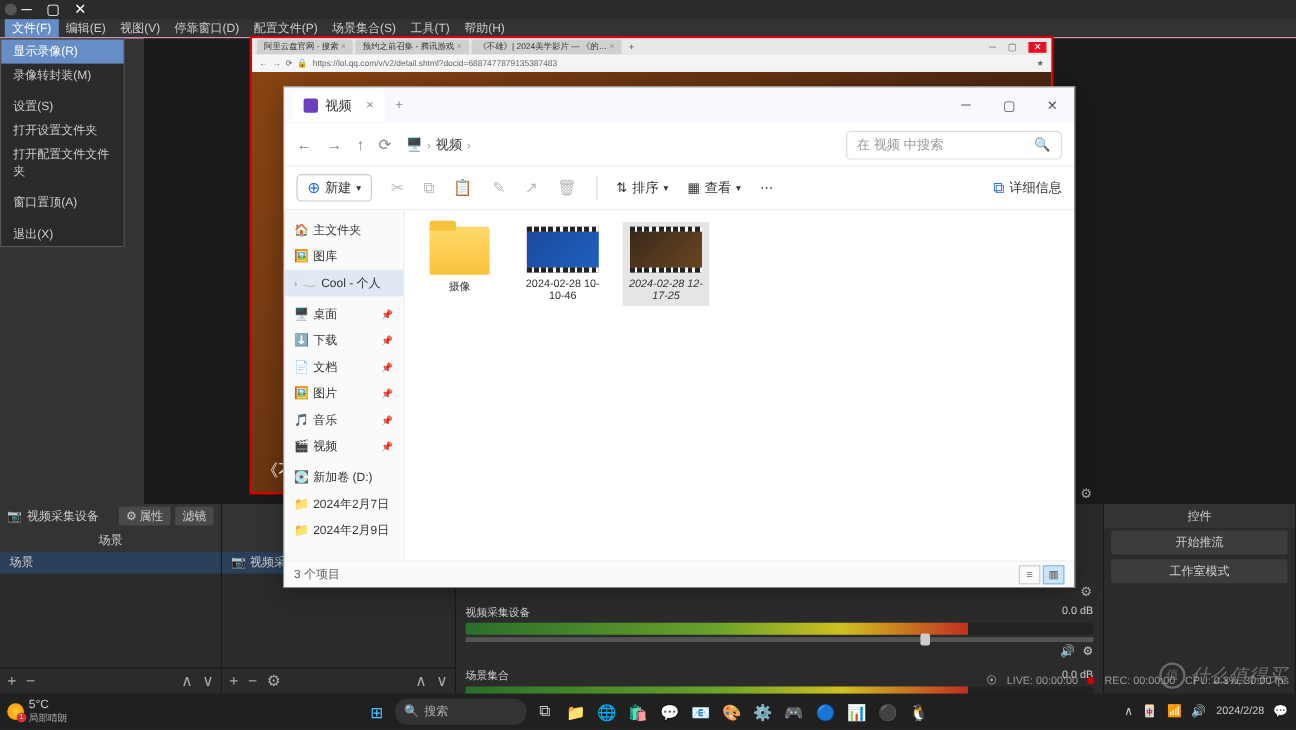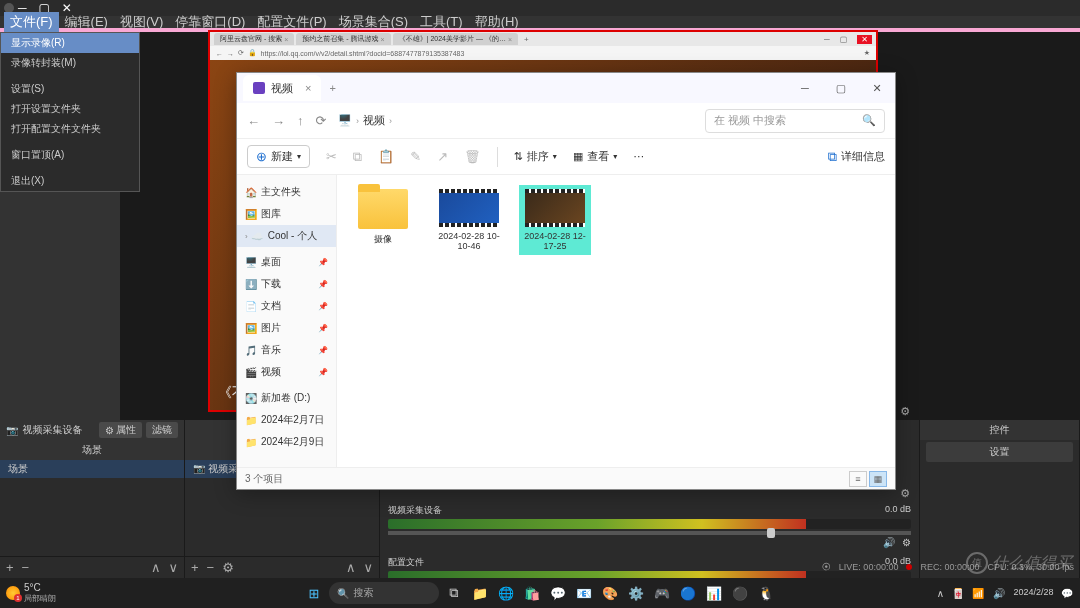--- a/index.html
+++ b/index.html
@@ -6,26 +6,26 @@
 body { width: 1080px; height: 608px; background: #333; color: #ccc; font-size: 11px; overflow: hidden; position: relative; }
 
 
 .obs-titlebar { height: 16px; background: #2b2b2b; display: flex; align-items: center; padding: 0 4px; font-size: 10px; }
 .obs-titlebar .obs-icon { width: 10px; height: 10px; border-radius: 50%; background: #555; margin-right: 4px; }
 .obs-titlebar .title { flex: 1; color: #fff; }
 .obs-titlebar .winbtns { display: flex; gap: 12px; margin-right: 6px; }
 .obs-titlebar .winbtns span { color: #fff; cursor: pointer; font-size: 12px; }
 
 
-.obs-menubar { height: 16px; background: #333; display: flex; align-items: center; padding: 0 4px; font-size: 13px; border-bottom: 4px solid #f9a8d4; }
+.obs-menubar { height: 16px; background: #333; display: flex; padding: 0 4px; font-size: 10px; border-bottom: 1px solid #f9a8d4; }
 .obs-menubar .menu-item { padding: 1px 6px; cursor: pointer; }
 .obs-menubar .menu-item.active { background: #678dc6; color: #fff; }
 
 
-.dropdown { position: absolute; top: 32px; left: 0; width: 140px; background: #2b2b2b; border: 1px solid #555; z-index: 50; }
+.dropdown { position: absolute; top: 32px; left: 0; width: 104px; background: #2b2b2b; border: 1px solid #555; z-index: 50; }
 .dropdown .dd-item { padding: 3px 10px; font-size: 10px; cursor: pointer; }
 .dropdown .dd-item.hl { background: #678dc6; color: #fff; }
 
 
 .obs-preview { position: absolute; top: 32px; left: 120px; right: 0; height: 388px; background: #1a1a1a; }
 .preview-inner { position: absolute; top: 0; left: 90px; width: 666px; height: 378px; background: #000; outline: 2px solid #d00; }
 
 
 .browser { position: absolute; top: 0; left: 0; right: 0; height: 100%; background: #fff; display: flex; flex-direction: column; font-size: 8px; }
 .browser-tabs { height: 14px; background: #e8e8e8; display: flex; align-items: center; gap: 2px; padding: 0 4px; }
@@ -66,21 +66,21 @@
 .exp-body { flex: 1; display: flex; overflow: hidden; }
 .exp-nav { width: 100px; background: #fafafa; border-right: 1px solid #eee; overflow-y: auto; padding: 6px 0; }
 .exp-nav .ni { display: flex; align-items: center; gap: 4px; padding: 4px 8px; cursor: pointer; font-size: 10px; }
 .exp-nav .ni .pin { margin-left: auto; color: #aaa; font-size: 8px; }
 .exp-nav .ni.sel { background: #e0e8f4; }
 .exp-nav .ni .nic { width: 12px; text-align: center; }
 .exp-nav .group { margin-bottom: 4px; }
 
 .exp-content { flex: 1; padding: 10px; display: flex; gap: 14px; align-items: flex-start; }
 .fitem { width: 72px; display: flex; flex-direction: column; align-items: center; gap: 4px; text-align: center; font-size: 9px; cursor: pointer; padding: 4px; }
-.fitem.sel { background: #5eead4; }
+.fitem.sel { background: #e5e5e5; font-style: italic; }
 .fitem .folder-ic { width: 50px; height: 40px; background: linear-gradient(#ffd96a,#f9c23c); border-radius: 2px; position: relative; }
 .fitem .folder-ic::before { content:""; position:absolute; top:-5px; left:0; width:22px; height:8px; background:#f9c23c; border-radius:2px 2px 0 0; }
 .fitem .vid-thumb { width: 60px; height: 38px; background:#224; position: relative; border-top:4px solid #222; border-bottom:4px solid #222; }
 .fitem .vid-thumb::before, .fitem .vid-thumb::after { content:""; position:absolute; left:0; right:0; height:4px; background: repeating-linear-gradient(90deg,#222 0 4px,#fff 4px 6px); }
 .fitem .vid-thumb::before { top:-4px; } .fitem .vid-thumb::after { bottom:-4px; }
 .fitem .vid-thumb.v1 { background: linear-gradient(135deg,#1a4a9c,#2060c0); }
 .fitem .vid-thumb.v2 { background: linear-gradient(135deg,#3a2a1a,#6a4520); }
 
 .exp-status { height: 22px; background: #fafafa; border-top: 1px solid #eee; display: flex; align-items: center; padding: 0 8px; font-size: 10px; color: #666; }
 .exp-status .viewbtns { margin-left: auto; display: flex; gap: 2px; }
@@ -416,33 +416,34 @@
         <div class="mslider">
             <div class="knob"></div>
           </div>
         <div class="micons">
             <span>🔊</span>
             <span>⚙</span>
           </div>
       </div>
       <div class="mixer-ch">
         <div class="mlabel">
-            <span>配置文件</span>
+            <span>场景集合</span>
             <span>0.0 dB</span>
           </div>
         <div class="mbar"></div>
       </div>
     </div>
   </div>
 
   <div class="panel p-controls">
     <div class="panel-header">
         <div class="ph-title">控件</div>
       </div>
-    <div class="ctrl-btn">设置</div>
+    <div class="ctrl-btn">开始推流</div>
+    <div class="ctrl-btn">工作室模式</div>
   </div>
 </div>
 
 <span class="gear-abs" style="right:170px; bottom:190px">⚙</span>
 <span class="gear-abs" style="right:170px; bottom:108px">⚙</span>
 
 <div class="obs-status">
   <div class="obs-status-line">
     <span>⦿</span>
       <span>LIVE: 00:00:00</span>

